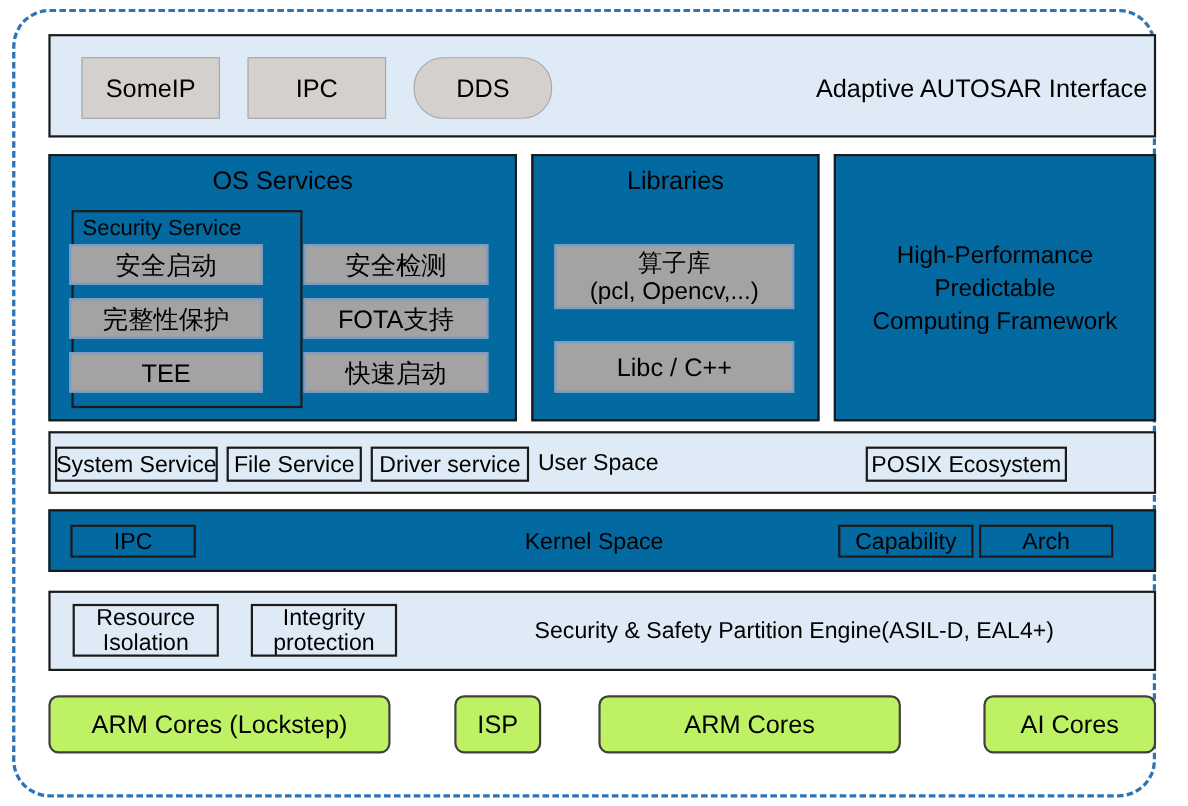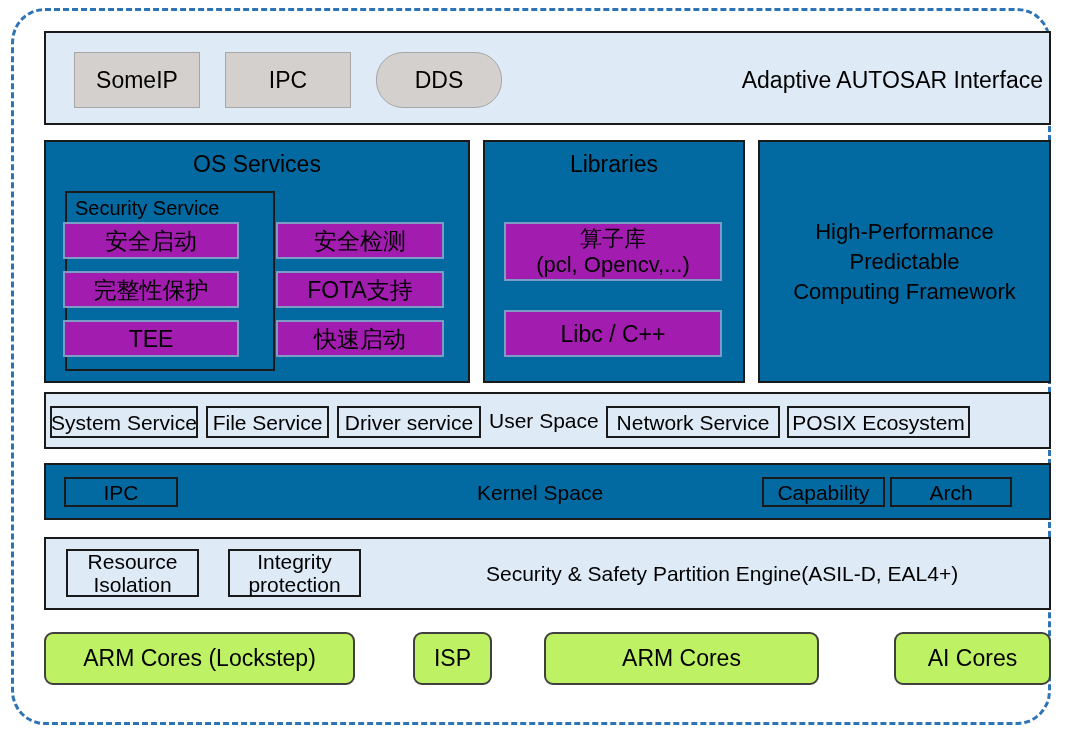--- a/index.html
+++ b/index.html
@@ -133,21 +133,21 @@
     position: absolute;
     left: 8px;
     top: 4px;
     font-size: 20px;
   }
 
   
   .tile {
     position: absolute;
     box-sizing: border-box;
-    background: #a21caf;
+    background: #a3a3a3;
     border: 2px solid #7B9CC4;
     display: flex;
     align-items: center;
     justify-content: center;
     flex-direction: column;
     font-size: 23px;
     line-height: 26px;
     text-align: center;
   }
   #tile-secure-boot  { left: 63px;  top: 222px; width: 176px; height: 37px; }
@@ -287,21 +287,20 @@
       <span>Predictable</span>
       <span>Computing Framework</span>
     </div>
   </div>
 
   <div id="user-space-band" class="band band-light"></div>
   <div id="us-system-service" class="outline-box">System Service</div>
   <div id="us-file-service" class="outline-box">File Service</div>
   <div id="us-driver-service" class="outline-box">Driver service</div>
   <span id="user-space-label" class="band-caption">User Space</span>
-  <div id="us-network-service" class="outline-box">Network Service</div>
   <div id="us-posix" class="outline-box">POSIX Ecosystem</div>
 
   <div id="kernel-space-band" class="band band-mid"></div>
   <div id="ks-ipc" class="outline-box">IPC</div>
   <span id="kernel-space-label" class="band-caption">Kernel Space</span>
   <div id="ks-capability" class="outline-box">Capability</div>
   <div id="ks-arch" class="outline-box">Arch</div>
 
   <div id="security-band" class="band band-light"></div>
   <div id="ss-resource-isolation" class="outline-box">

